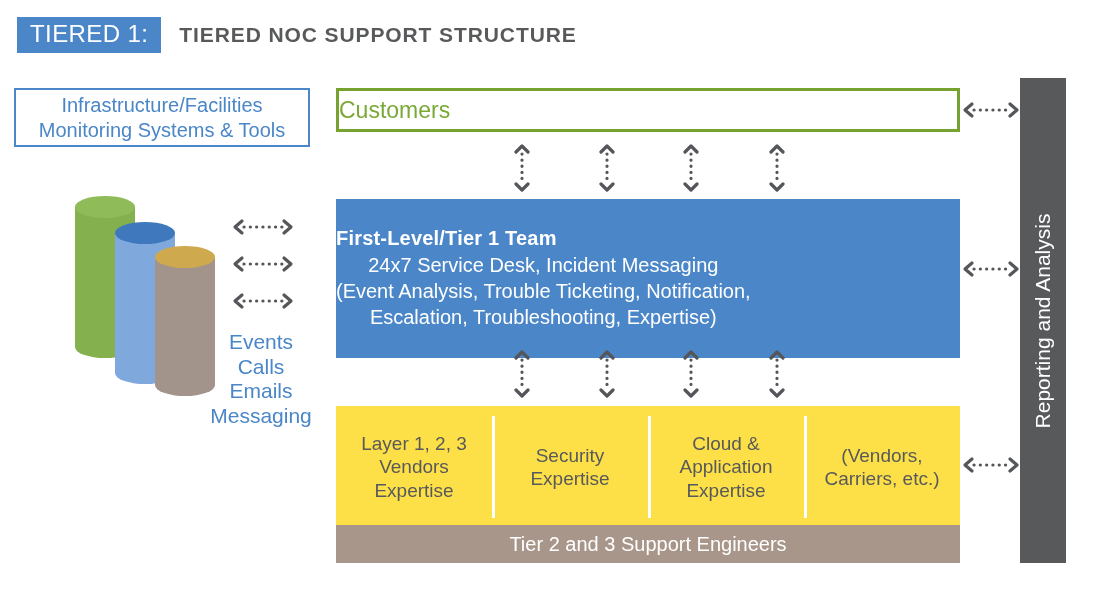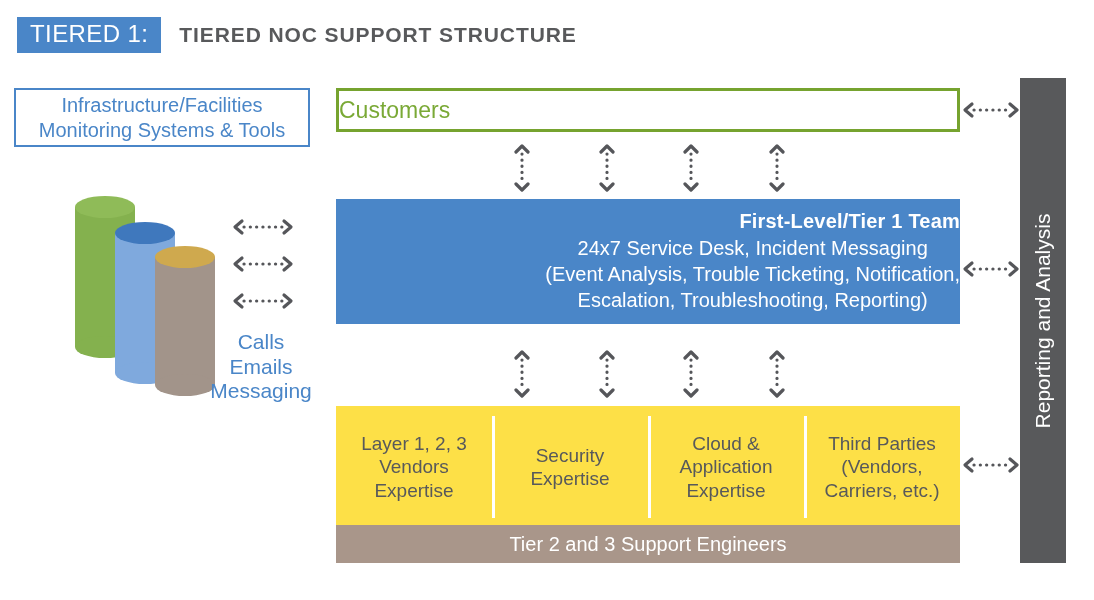--- a/index.html
+++ b/index.html
@@ -60,23 +60,23 @@
   
   #customers-box{
     position:absolute;left:336px;top:88px;width:624px;height:44px;
     border:3px solid #76a32f;background:#ffffff;box-sizing:border-box;
     display:flex;align-items:center;justify-content:flex-start;
   }
   #customers-box .txt{color:#7aa936;font-size:23px;}
 
   
   #tier1-box{
-    position:absolute;left:336px;top:199px;width:624px;height:125px;
+    position:absolute;left:336px;top:199px;width:624px;height:159px;
     background:#4a86c8;color:#ffffff;
-    display:flex;flex-direction:column;align-items:flex-end;justify-content:center;
+    display:flex;flex-direction:column;align-items:flex-start;justify-content:center;
     box-sizing:border-box;
   }
   #tier1-title{font-size:20px;font-weight:bold;margin-bottom:2px;letter-spacing:.2px;}
   #tier1-lines{font-size:20px;line-height:1.30;text-align:center;}
 
   
   #expertise-box{
     position:absolute;left:336px;top:406px;width:624px;height:122px;
     background:#fde047;display:flex;box-sizing:border-box;
   }
@@ -162,20 +162,21 @@
   </div>
   <div class="hconn" style="left:232px;top:292px;">
     <svg width="62" height="18" viewBox="0 0 62 18">
       <path d="M10 3 L3 9 L10 15" fill="none" stroke="#55565a" stroke-width="3.2" stroke-linecap="round" stroke-linejoin="round"></path>
       <line x1="12" y1="9" x2="50" y2="9" stroke="#55565a" stroke-width="3.2" stroke-dasharray="0.1 6.2" stroke-linecap="round"></line>
       <path d="M52 3 L59 9 L52 15" fill="none" stroke="#55565a" stroke-width="3.2" stroke-linecap="round" stroke-linejoin="round"></path>
     </svg>
   </div>
 
   <div id="left-labels">
+    <div>Events</div>
     <div>Calls</div>
     <div>Emails</div>
     <div>Messaging</div>
   </div>
 
   <div id="customers-box">
     <div class="txt">Customers</div>
   </div>
 
   <div class="varrow" style="left:513px;top:144px;">
@@ -205,21 +206,21 @@
       <line x1="9" y1="10" x2="9" y2="38" stroke="#55565a" stroke-width="3.2" stroke-dasharray="0.1 6" stroke-linecap="round"></line>
       <path d="M3 40 L9 46 L15 40" fill="none" stroke="#55565a" stroke-width="3.2" stroke-linecap="round" stroke-linejoin="round"></path>
     </svg>
   </div>
 
   <div id="tier1-box">
     <div id="tier1-title">First-Level/Tier 1 Team</div>
     <div id="tier1-lines">
       <div>24x7 Service Desk, Incident Messaging</div>
       <div>(Event Analysis, Trouble Ticketing, Notification,</div>
-      <div>Escalation, Troubleshooting, Reporting)</div>
+      <div>Escalation, Troubleshooting, Expertise)</div>
     </div>
   </div>
 
   <div class="varrow" style="left:513px;top:350px;">
     <svg width="18" height="48" viewBox="0 0 18 48">
       <path d="M3 8 L9 2 L15 8" fill="none" stroke="#55565a" stroke-width="3.2" stroke-linecap="round" stroke-linejoin="round"></path>
       <line x1="9" y1="10" x2="9" y2="38" stroke="#55565a" stroke-width="3.2" stroke-dasharray="0.1 6" stroke-linecap="round"></line>
       <path d="M3 40 L9 46 L15 40" fill="none" stroke="#55565a" stroke-width="3.2" stroke-linecap="round" stroke-linejoin="round"></path>
     </svg>
   </div>
@@ -261,21 +262,20 @@
     </div>
     <div class="exp-col">
       <div>
         <div>Cloud &amp;</div>
         <div>Application</div>
         <div>Expertise</div>
       </div>
     </div>
     <div class="exp-col">
       <div>
-        <div>Third Parties</div>
         <div>(Vendors,</div>
         <div>Carriers, etc.)</div>
       </div>
     </div>
   </div>
 
   <div id="tier23-bar">
     <span>Tier 2 and 3 Support Engineers</span>
   </div>
 

